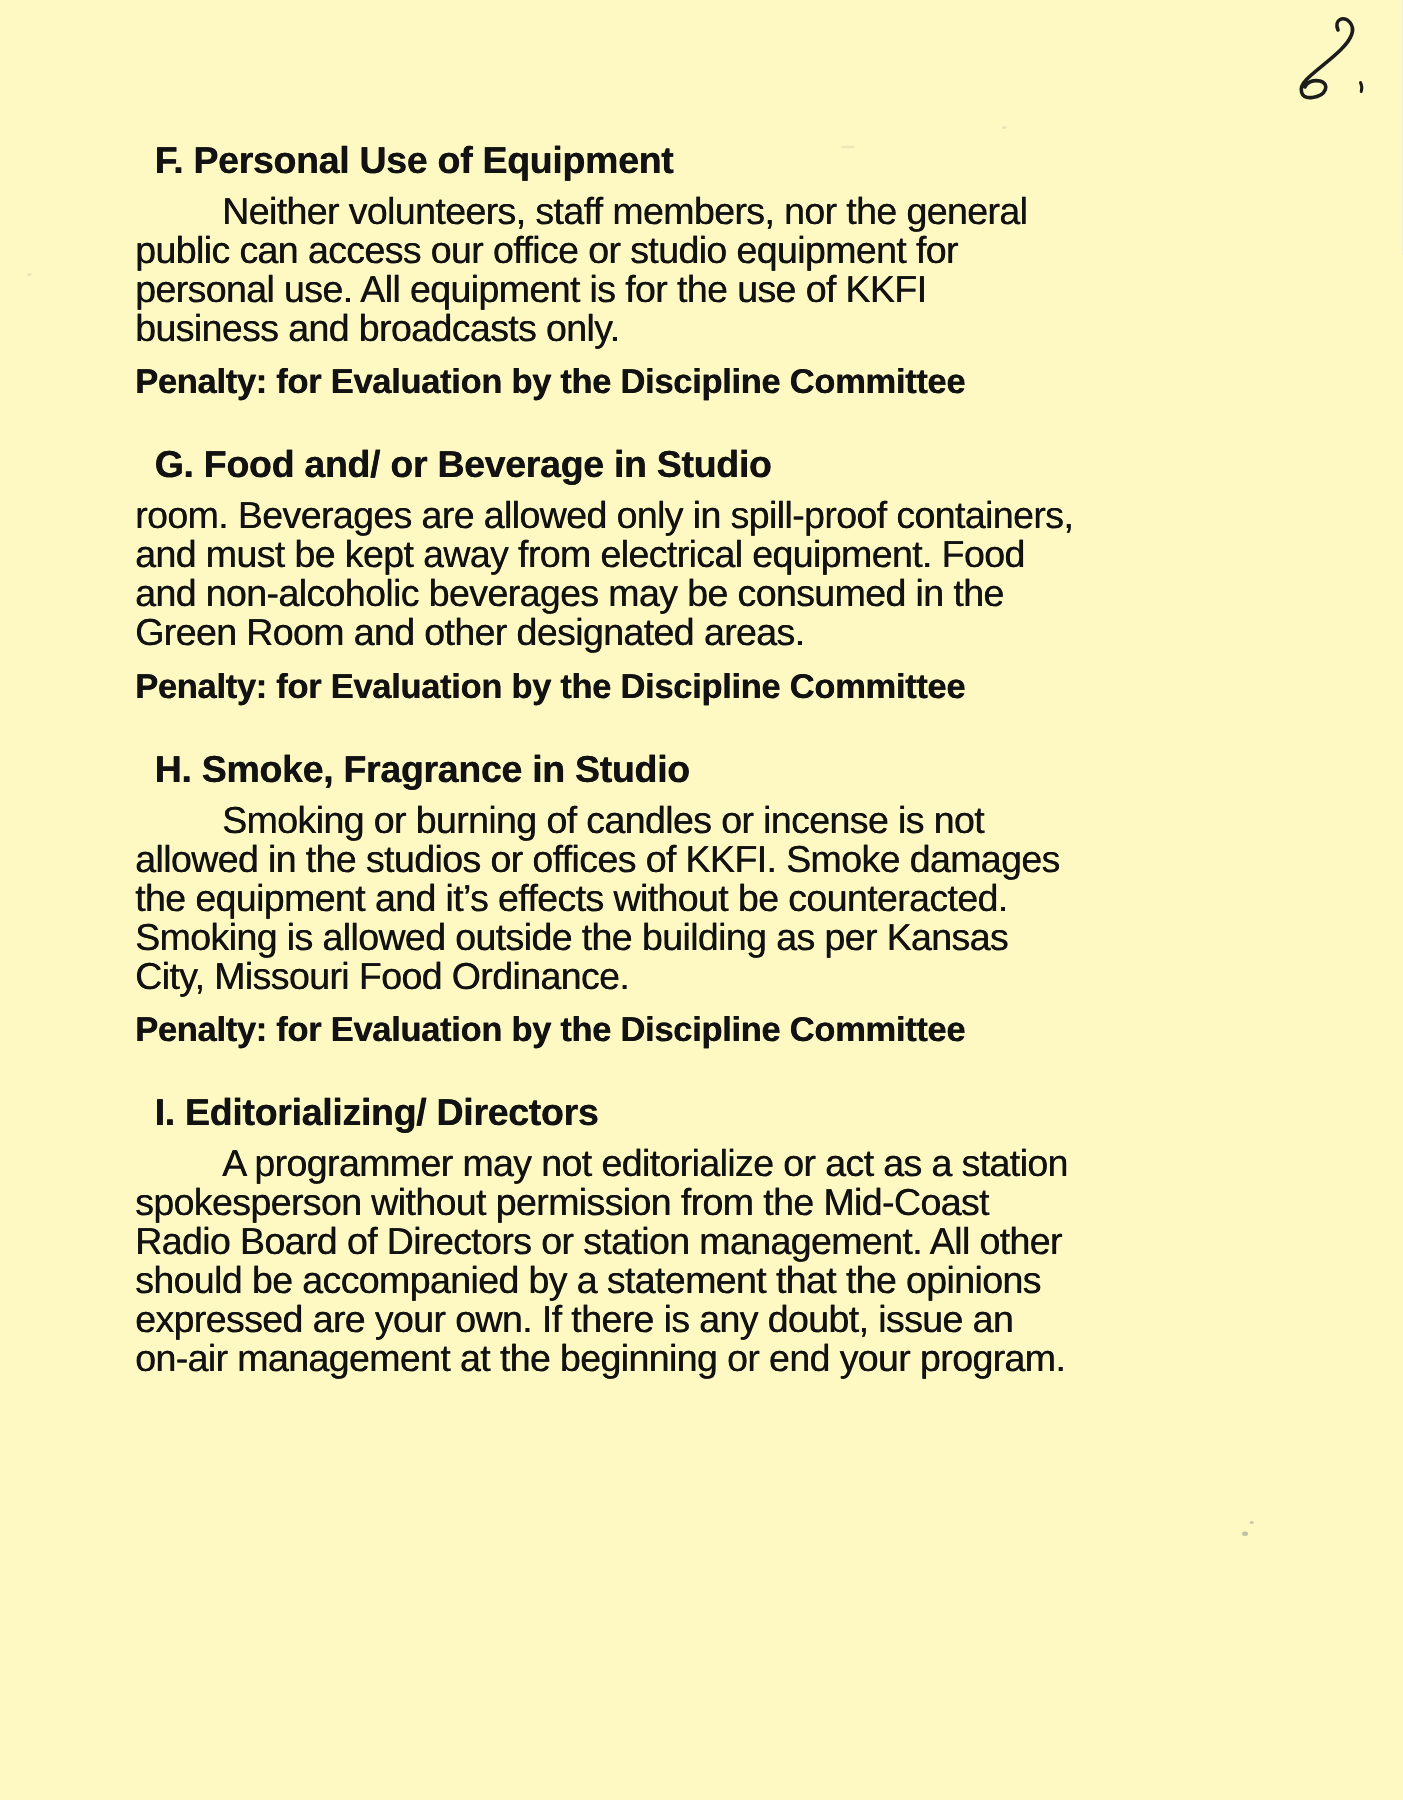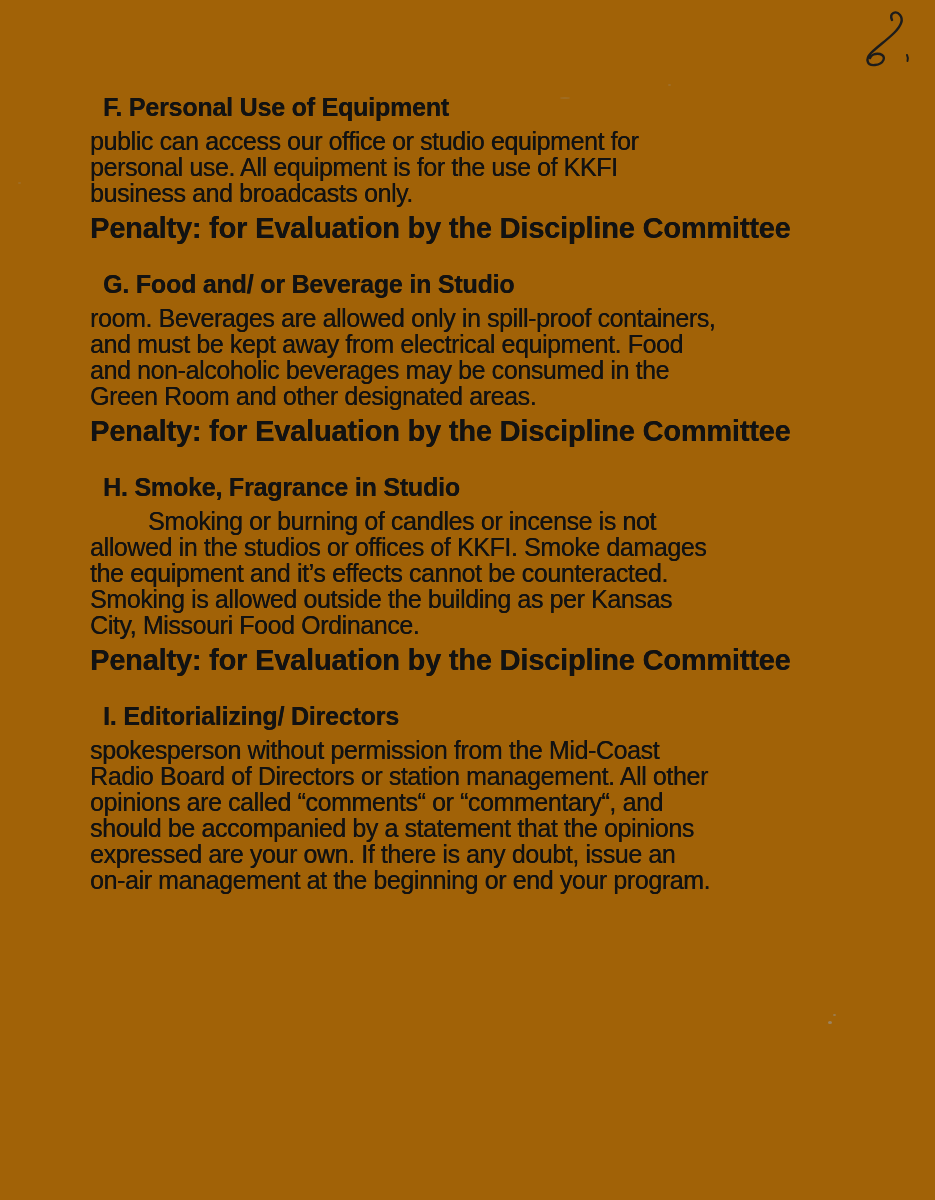--- a/index.html
+++ b/index.html
@@ -4,21 +4,21 @@
 <style>
   html, body {
     margin: 0;
     padding: 0;
     background: #e8e8e8;
   }
   .page {
     position: relative;
     width: 935px;
     height: 1200px;
-    background: #a16207;
+    background: #fef9c3;
     overflow: hidden;
     font-family: "Liberation Sans", sans-serif;
     color: #121212;
   }
   .handwritten-page-number {
     position: absolute;
     top: 8px;
     left: 858px;
     width: 54px;
     height: 62px;
@@ -50,21 +50,21 @@
     text-shadow: 0.3px 0 0 currentColor;
   }
   .body-line.indent {
     padding-left: 58px;
   }
   .penalty-block {
     margin-top: 9px;
   }
   .penalty-line {
     display: block;
-    font-size: 29px;
+    font-size: 23px;
     font-weight: bold;
     line-height: 27px;
     white-space: nowrap;
     letter-spacing: -0.2px;
     text-shadow: 0.3px 0 0 currentColor;
   }
   .paragraph {
     margin: 0;
   }
   .speck {
@@ -88,20 +88,21 @@
     <path d="M 34 12 C 31 5 38 2 42 7 C 46 12 42 19 36 25 C 29 32 19 39 13 45
              C 7 51 9 58 17 57 C 26 56 29 48 22 46 C 17 45 13 47 12 50" fill="none" stroke="#1c1c1c" stroke-width="2.4" stroke-linecap="round" stroke-linejoin="round"></path>
     <path d="M 49 47 q 1.5 3 0.5 6" fill="none" stroke="#1c1c1c" stroke-width="2" stroke-linecap="round"></path>
   </svg>
 
   <div class="content">
 
     <section class="doc-section">
       <h2 class="section-heading">F. Personal Use of Equipment</h2>
       <p class="paragraph">
+        <span class="body-line indent">Neither volunteers, staff members, nor the general</span>
         <span class="body-line">public can access our office or studio equipment for</span>
         <span class="body-line">personal use. All equipment is for the use of KKFI</span>
         <span class="body-line">business and broadcasts only.</span>
       </p>
       <div class="penalty-block">
         <span class="penalty-line">Penalty: for Evaluation by the Discipline Committee</span>
       </div>
     </section>
 
     <section class="doc-section">
@@ -115,35 +116,35 @@
       <div class="penalty-block">
         <span class="penalty-line">Penalty: for Evaluation by the Discipline Committee</span>
       </div>
     </section>
 
     <section class="doc-section">
       <h2 class="section-heading">H. Smoke, Fragrance in Studio</h2>
       <p class="paragraph">
         <span class="body-line indent">Smoking or burning of candles or incense is not</span>
         <span class="body-line">allowed in the studios or offices of KKFI. Smoke damages</span>
-        <span class="body-line">the equipment and it’s effects cannot be counteracted.</span>
+        <span class="body-line">the equipment and it’s effects without be counteracted.</span>
         <span class="body-line">Smoking is allowed outside the building as per Kansas</span>
         <span class="body-line">City, Missouri Food Ordinance.</span>
       </p>
       <div class="penalty-block">
         <span class="penalty-line">Penalty: for Evaluation by the Discipline Committee</span>
       </div>
     </section>
 
     <section class="doc-section">
       <h2 class="section-heading">I. Editorializing/ Directors</h2>
       <p class="paragraph">
+        <span class="body-line indent">A programmer may not editorialize or act as a station</span>
         <span class="body-line">spokesperson without permission from the Mid-Coast</span>
         <span class="body-line">Radio Board of Directors or station management. All other</span>
-        <span class="body-line">opinions are called “comments“ or “commentary“, and</span>
         <span class="body-line">should be accompanied by a statement that the opinions</span>
         <span class="body-line">expressed are your own. If there is any doubt, issue an</span>
         <span class="body-line">on-air management at the beginning or end your program.</span>
       </p>
     </section>
 
   </div>
 
   <div class="speck s1"></div>
   <div class="speck s2"></div>

